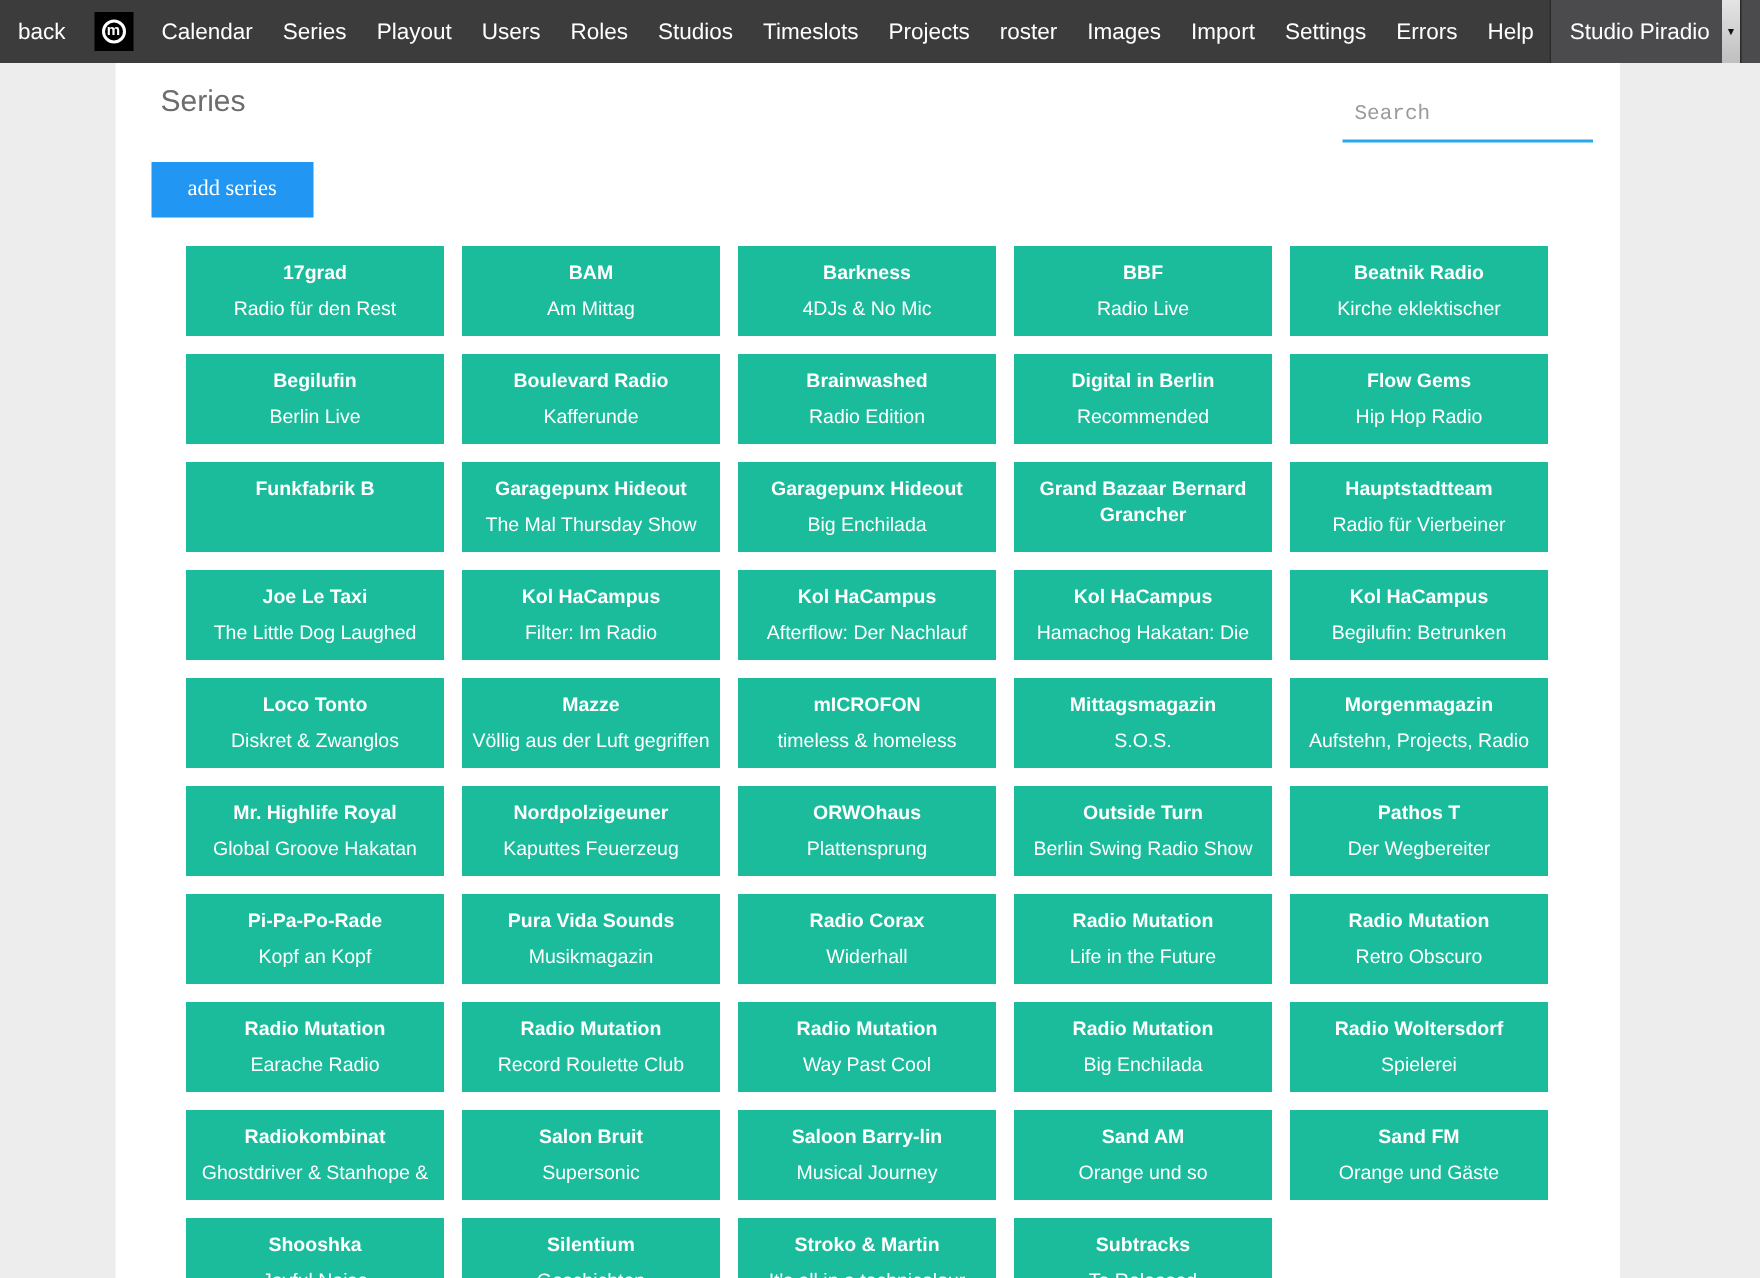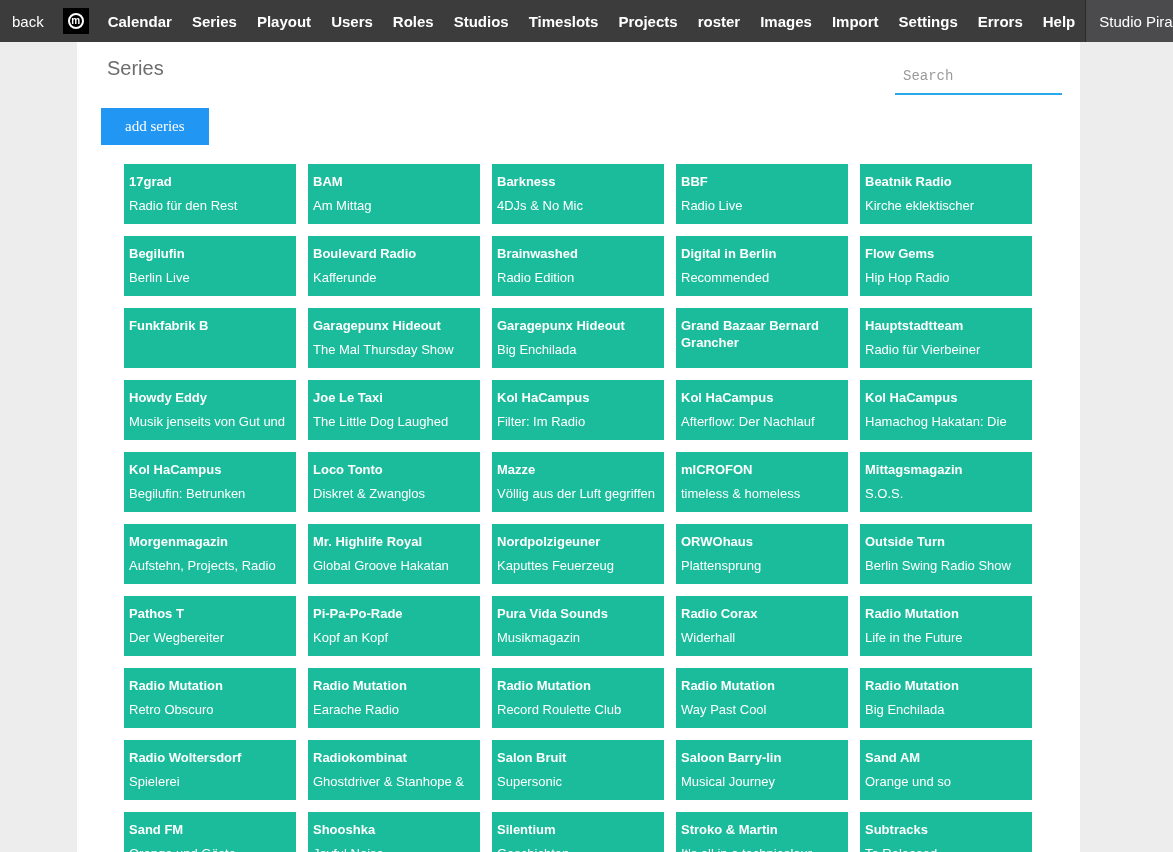--- a/index.html
+++ b/index.html
@@ -67,41 +67,41 @@
   }
 
   
   .grid {
     margin:19px 0 0 47px; width:908px;
     display:grid; grid-template-columns:repeat(5,172px);
     column-gap:12px; row-gap:12px;
   }
   .card {
     height:60px; background:#1abc9c; color:#fff; cursor:pointer;
-    padding:9px 5px 0 5px; overflow:hidden;
+    text-align:center; padding:9px 5px 0 5px; overflow:hidden;
   }
   .card-title {
     font-size:13px; font-weight:bold; line-height:17px;
   }
   .card-sub {
     font-size:13px; line-height:17px; margin-top:7px;
     white-space:nowrap; overflow:hidden;
   }
 </style>
 </head>
 <body>
 
 <div class="navbar">
   <div class="nav-left">
     <a class="nav-item back-link">back</a>
     <span class="logo">
       <span class="logo-circle">m</span>
     </span>
 
-    <span id="nav-items-slot" style="display:flex; align-items:stretch; height:42px;font-weight:bold;">
+    <span id="nav-items-slot" style="display:flex; align-items:stretch; height:42px;">
         <a class="nav-item">Calendar</a>
         <a class="nav-item">Series</a>
         <a class="nav-item">Playout</a>
         <a class="nav-item">Users</a>
         <a class="nav-item">Roles</a>
         <a class="nav-item">Studios</a>
         <a class="nav-item">Timeslots</a>
         <a class="nav-item">Projects</a>
         <a class="nav-item">roster</a>
         <a class="nav-item">Images</a>
@@ -189,24 +189,20 @@
   </div>
       <div class="card">
     <div class="card-title">Grand Bazaar Bernard Grancher</div>
 
   </div>
       <div class="card">
     <div class="card-title">Hauptstadtteam</div>
     <div class="card-sub">Radio für Vierbeiner</div>
   </div>
       <div class="card">
-    <div class="card-title">Howdy Eddy</div>
-    <div class="card-sub">Musik jenseits von Gut und</div>
-  </div>
-      <div class="card">
     <div class="card-title">Joe Le Taxi</div>
     <div class="card-sub">The Little Dog Laughed</div>
   </div>
       <div class="card">
     <div class="card-title">Kol HaCampus</div>
     <div class="card-sub">Filter: Im Radio</div>
   </div>
       <div class="card">
     <div class="card-title">Kol HaCampus</div>
     <div class="card-sub">Afterflow: Der Nachlauf</div>

